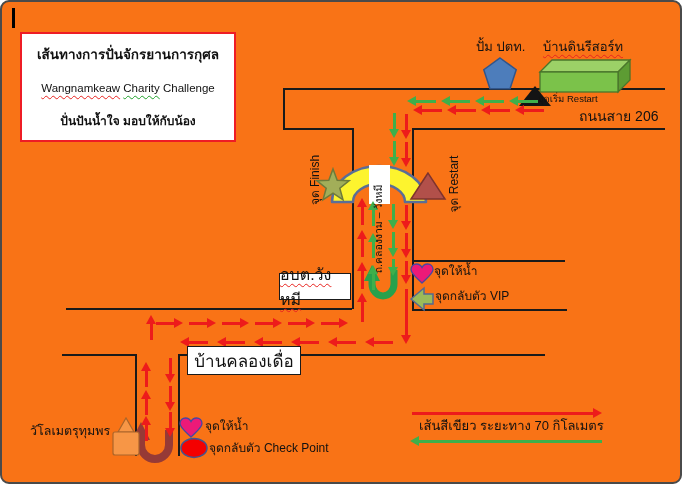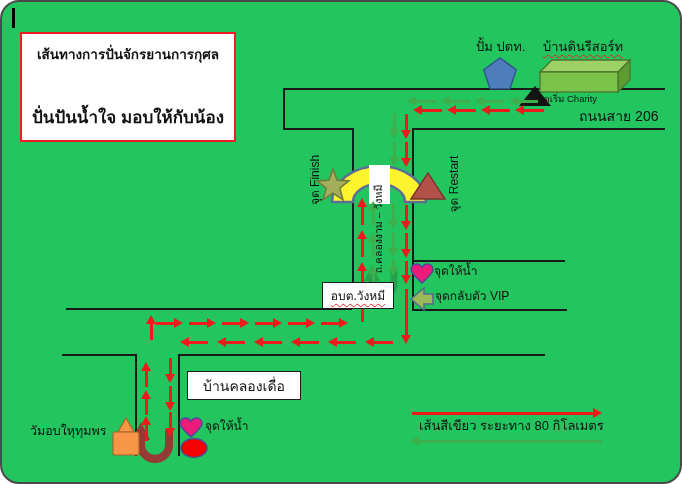--- a/index.html
+++ b/index.html
@@ -1,18 +1,18 @@
 <!DOCTYPE html>
 <html><head>
 <meta charset="utf-8">
 <style>
   html,body{margin:0;padding:0;background:#fff;}
   #slide{
-    position:relative;width:682px;height:484px;background:#22c55e;
-    border:2px solid #4a4a4a;border-radius:19px;overflow:hidden;box-sizing:border-box;
+    position:relative;width:682px;height:484px;background:#f97316;
+    border:2px solid #4a4a4a;border-radius:9px;overflow:hidden;box-sizing:border-box;
     font-family:"Liberation Sans","DejaVu Sans",sans-serif;color:#111;
   }
   .abs{position:absolute;}
   
   .road{position:absolute;background:#1a1a1a;z-index:1;}
   
   #shapes{position:absolute;left:0;top:0;z-index:2;}
   
   .arrow{position:absolute;z-index:3;}
   .arrow i{position:absolute;display:block;}
@@ -31,47 +31,52 @@
           transform:rotate(-90deg);white-space:nowrap;font-size:12px;}
   .boxed{border:1.3px solid #1a1a1a;background:#fff;display:flex;align-items:center;justify-content:center;}
   .wavy-red{text-decoration:underline wavy #e8231f;text-decoration-thickness:1px;text-underline-offset:3px;}
   .wavy-green{text-decoration:underline wavy #1fa02a;text-decoration-thickness:1px;text-underline-offset:3px;}
   #cursor-bar{left:10px;top:6px;width:3px;height:20px;background:#000;z-index:5;}
   #title-box{left:18px;top:30px;width:216px;height:110px;border:2.5px solid #ee1c25;z-index:4;
              display:flex;flex-direction:column;justify-content:space-between;text-align:center;
              padding:9px 2px 10px 2px;box-sizing:border-box;background:#fff;}
   #title-line1{font-weight:bold;font-size:13.5px;}
   #title-line2{font-size:11.5px;}
-  #title-line3{font-weight:bold;font-size:17px;}
+  #title-line3{font-weight:bold;font-size:12px;}
   #lbl-gas{left:474px;top:38px;font-size:13px;}
   #lbl-resort{left:541px;top:38px;font-size:13px;}
   #lbl-startpt{left:536px;top:92px;font-size:9.5px;}
   #lbl-road304{left:577px;top:106px;font-size:14px;}
   #lbl-finish{left:282px;top:170px;width:60px;height:16px;}
   #lbl-restart{left:417px;top:174px;width:68px;height:16px;}
   #lbl-vroad{left:311px;top:219px;width:130px;height:16px;font-size:10.5px;}
   #lbl-water1{left:432px;top:263px;}
   #lbl-vip{left:433px;top:288px;}
-  #box-sao{left:277px;top:280px;width:70px;height:25px;z-index:4;font-size:12px;margin-left:43px;}
-  #box-village{left:185px;top:369px;width:112px;height:27px;z-index:4;font-size:14px;}
+  #box-sao{left:277px;top:271px;width:70px;height:25px;z-index:4;font-size:16px;}
+  #box-village{left:185px;top:344px;width:112px;height:27px;z-index:4;font-size:17px;}
   #lbl-temple{left:28px;top:422px;font-size:12.5px;}
   #lbl-water2{left:203px;top:418px;}
   #lbl-checkpoint{left:207px;top:440px;}
   #lbl-legend-red{left:413px;top:389px;font-size:13px;font-weight:500;}
   #lbl-legend-green{left:417px;top:417px;font-size:13px;font-weight:500;}
 </style>
 </head>
 <body>
 
 <div id="slide">
 
   <div class="abs" id="cursor-bar"></div>
 
   <div id="title-box" class="abs">
     <div id="title-line1">เส้นทางการปั่นจักรยานการกุศล</div>
+    <div id="title-line2">
+      <span class="wavy-red">Wangnamkeaw</span>
+      <span class="wavy-green">Charity</span>
+      <span>Challenge</span>
+    </div>
     <div id="title-line3">ปั่นปันน้ำใจ  มอบให้กับน้อง</div>
   </div>
 
   <svg id="shapes" width="682" height="484" viewBox="0 0 682 484">
 
     <path d="M330,200 A47,36 0 0 1 424,200 L403,200 A26,18 0 0 0 351,200 Z" fill="#fdf42e" stroke="#5b6e96" stroke-width="2.5" stroke-linejoin="round"></path>
     <rect x="367" y="163" width="21" height="39" fill="#ffffff"></rect>
 
     <polygon points="331,167 335.2,178.2 347.2,178.7 337.8,186.2 341,197.8 331,191.2 321,197.8 324.2,186.2 314.8,178.7 326.8,178.2" fill="#a2ae59" stroke="#6e7a3a" stroke-width="1.5"></polygon>
 
@@ -106,36 +111,37 @@
     <ellipse cx="192" cy="446" rx="13" ry="9.5" fill="#f40000" stroke="#46548c" stroke-width="1.5"></ellipse>
 
     <g stroke="#aa652a" stroke-width="1.2">
       <polygon points="116,430 124,416 132,430" fill="#f79646"></polygon>
       <rect x="111" y="430" width="26" height="23" rx="2" fill="#f79646"></rect>
     </g>
   </svg>
 
   <div class="lbl" id="lbl-gas">ปั้ม ปตท.</div>
   <div class="lbl wavy-red" id="lbl-resort">บ้านดินรีสอร์ท</div>
-  <div class="lbl" id="lbl-startpt">จุดเริ่ม Charity</div>
+  <div class="lbl" id="lbl-startpt">จุดเริ่ม Restart</div>
   <div class="lbl" id="lbl-road304">ถนนสาย 206</div>
   <div class="vlabel" id="lbl-finish">จุด Finish</div>
   <div class="vlabel" id="lbl-restart">จุด Restart</div>
   <div class="vlabel" id="lbl-vroad">ถ.คลองงาม – วังหมี</div>
   <div class="lbl" id="lbl-water1">จุดให้น้ำ</div>
   <div class="lbl" id="lbl-vip">จุดกลับตัว VIP</div>
   <div class="boxed abs" id="box-sao">
     <span class="wavy-red">อบต.วังหมี</span>
   </div>
   <div class="boxed abs" id="box-village">
     <span>บ้านคลองเดื่อ</span>
   </div>
-  <div class="lbl" id="lbl-temple">วัมอบใหุทุมพร</div>
+  <div class="lbl" id="lbl-temple">วัโลเมตรุทุมพร</div>
   <div class="lbl" id="lbl-water2">จุดให้น้ำ</div>
-  <div class="lbl" id="lbl-legend-green">เส้นสีเขียว  ระยะทาง  80  กิโลเมตร</div>
+  <div class="lbl" id="lbl-checkpoint">จุดกลับตัว Check Point</div>
+  <div class="lbl" id="lbl-legend-green">เส้นสีเขียว  ระยะทาง  70  กิโลเมตร</div>
 
 <div class="road" style="left: 281px; top: 86px; width: 382px; height: 2px; background: rgb(26, 26, 26);"></div>
     <div class="road" style="left: 281px; top: 86px; width: 2px; height: 40px; background: rgb(26, 26, 26);"></div>
     <div class="road" style="left: 281px; top: 126px; width: 69px; height: 2px; background: rgb(26, 26, 26);"></div>
     <div class="road" style="left: 410px; top: 126px; width: 253px; height: 2px; background: rgb(26, 26, 26);"></div>
     <div class="road" style="left: 350px; top: 126px; width: 2px; height: 181px; background: rgb(26, 26, 26);"></div>
     <div class="road" style="left: 410px; top: 126px; width: 2px; height: 182px; background: rgb(26, 26, 26);"></div>
     <div class="road" style="left: 410px; top: 258px; width: 153px; height: 2px; background: rgb(26, 26, 26);"></div>
     <div class="road" style="left: 64px; top: 306px; width: 286px; height: 2px; background: rgb(26, 26, 26);"></div>
     <div class="road" style="left: 410px; top: 307px; width: 155px; height: 2px; background: rgb(26, 26, 26);"></div>

